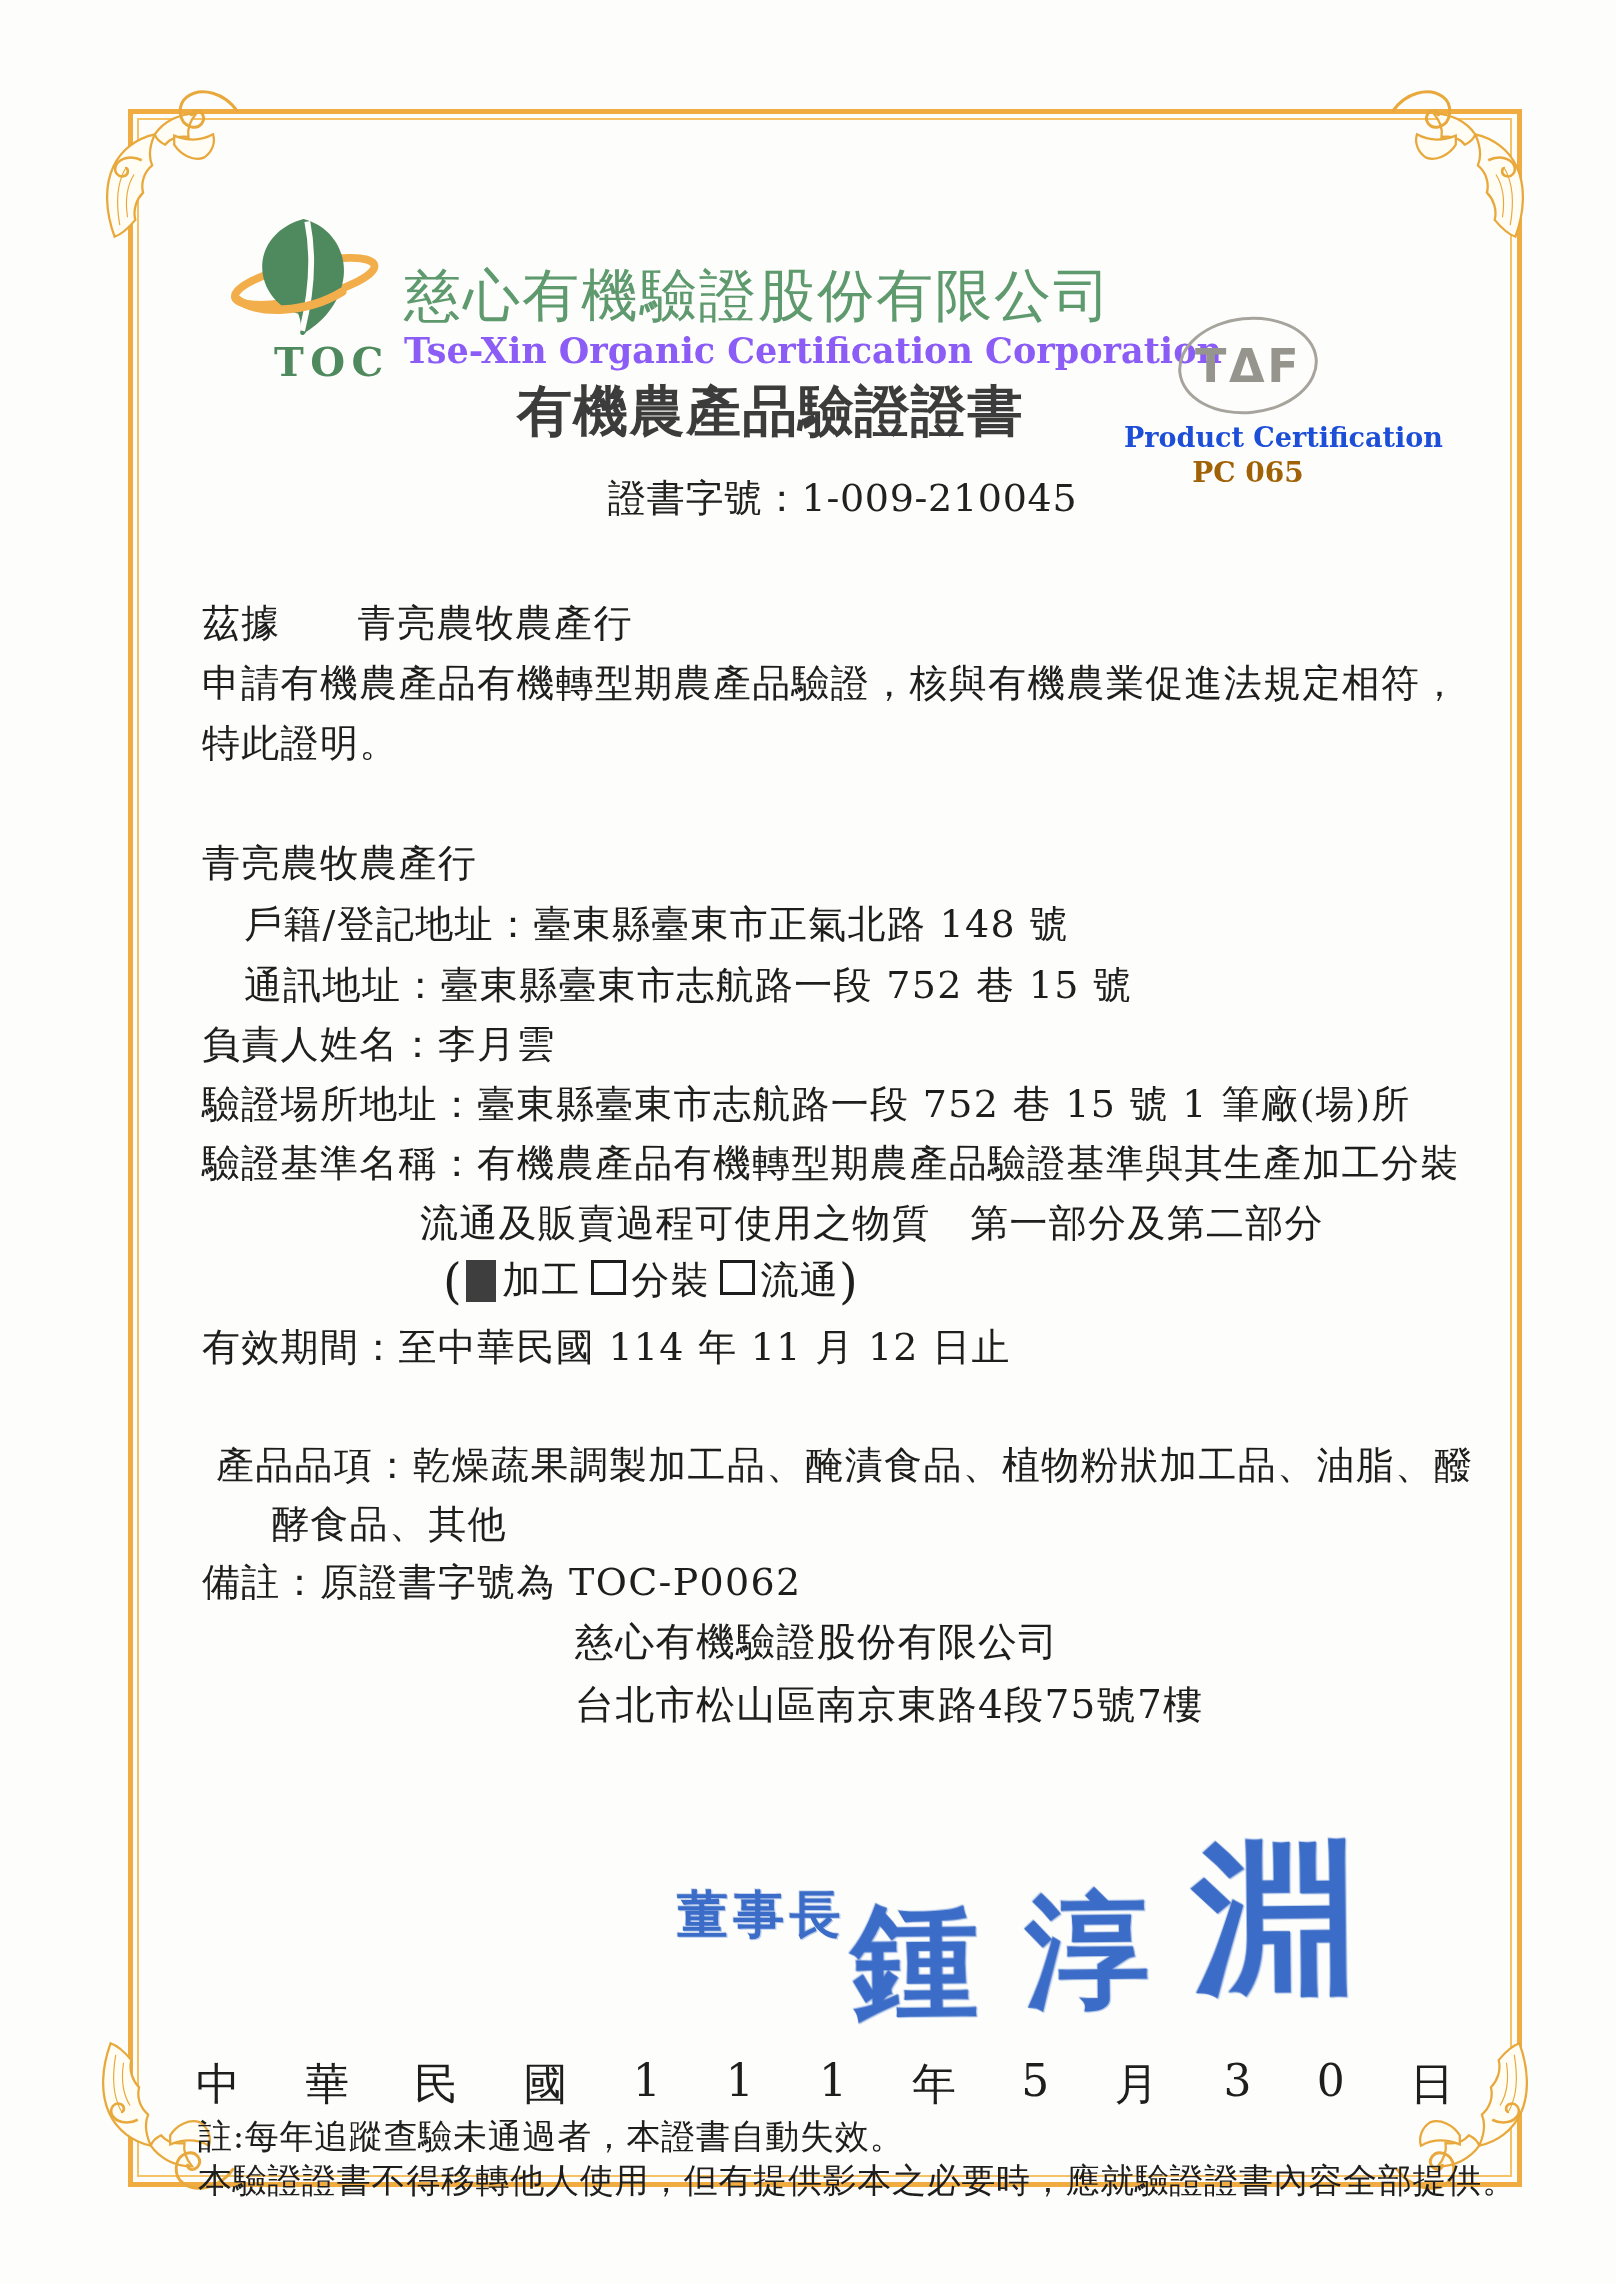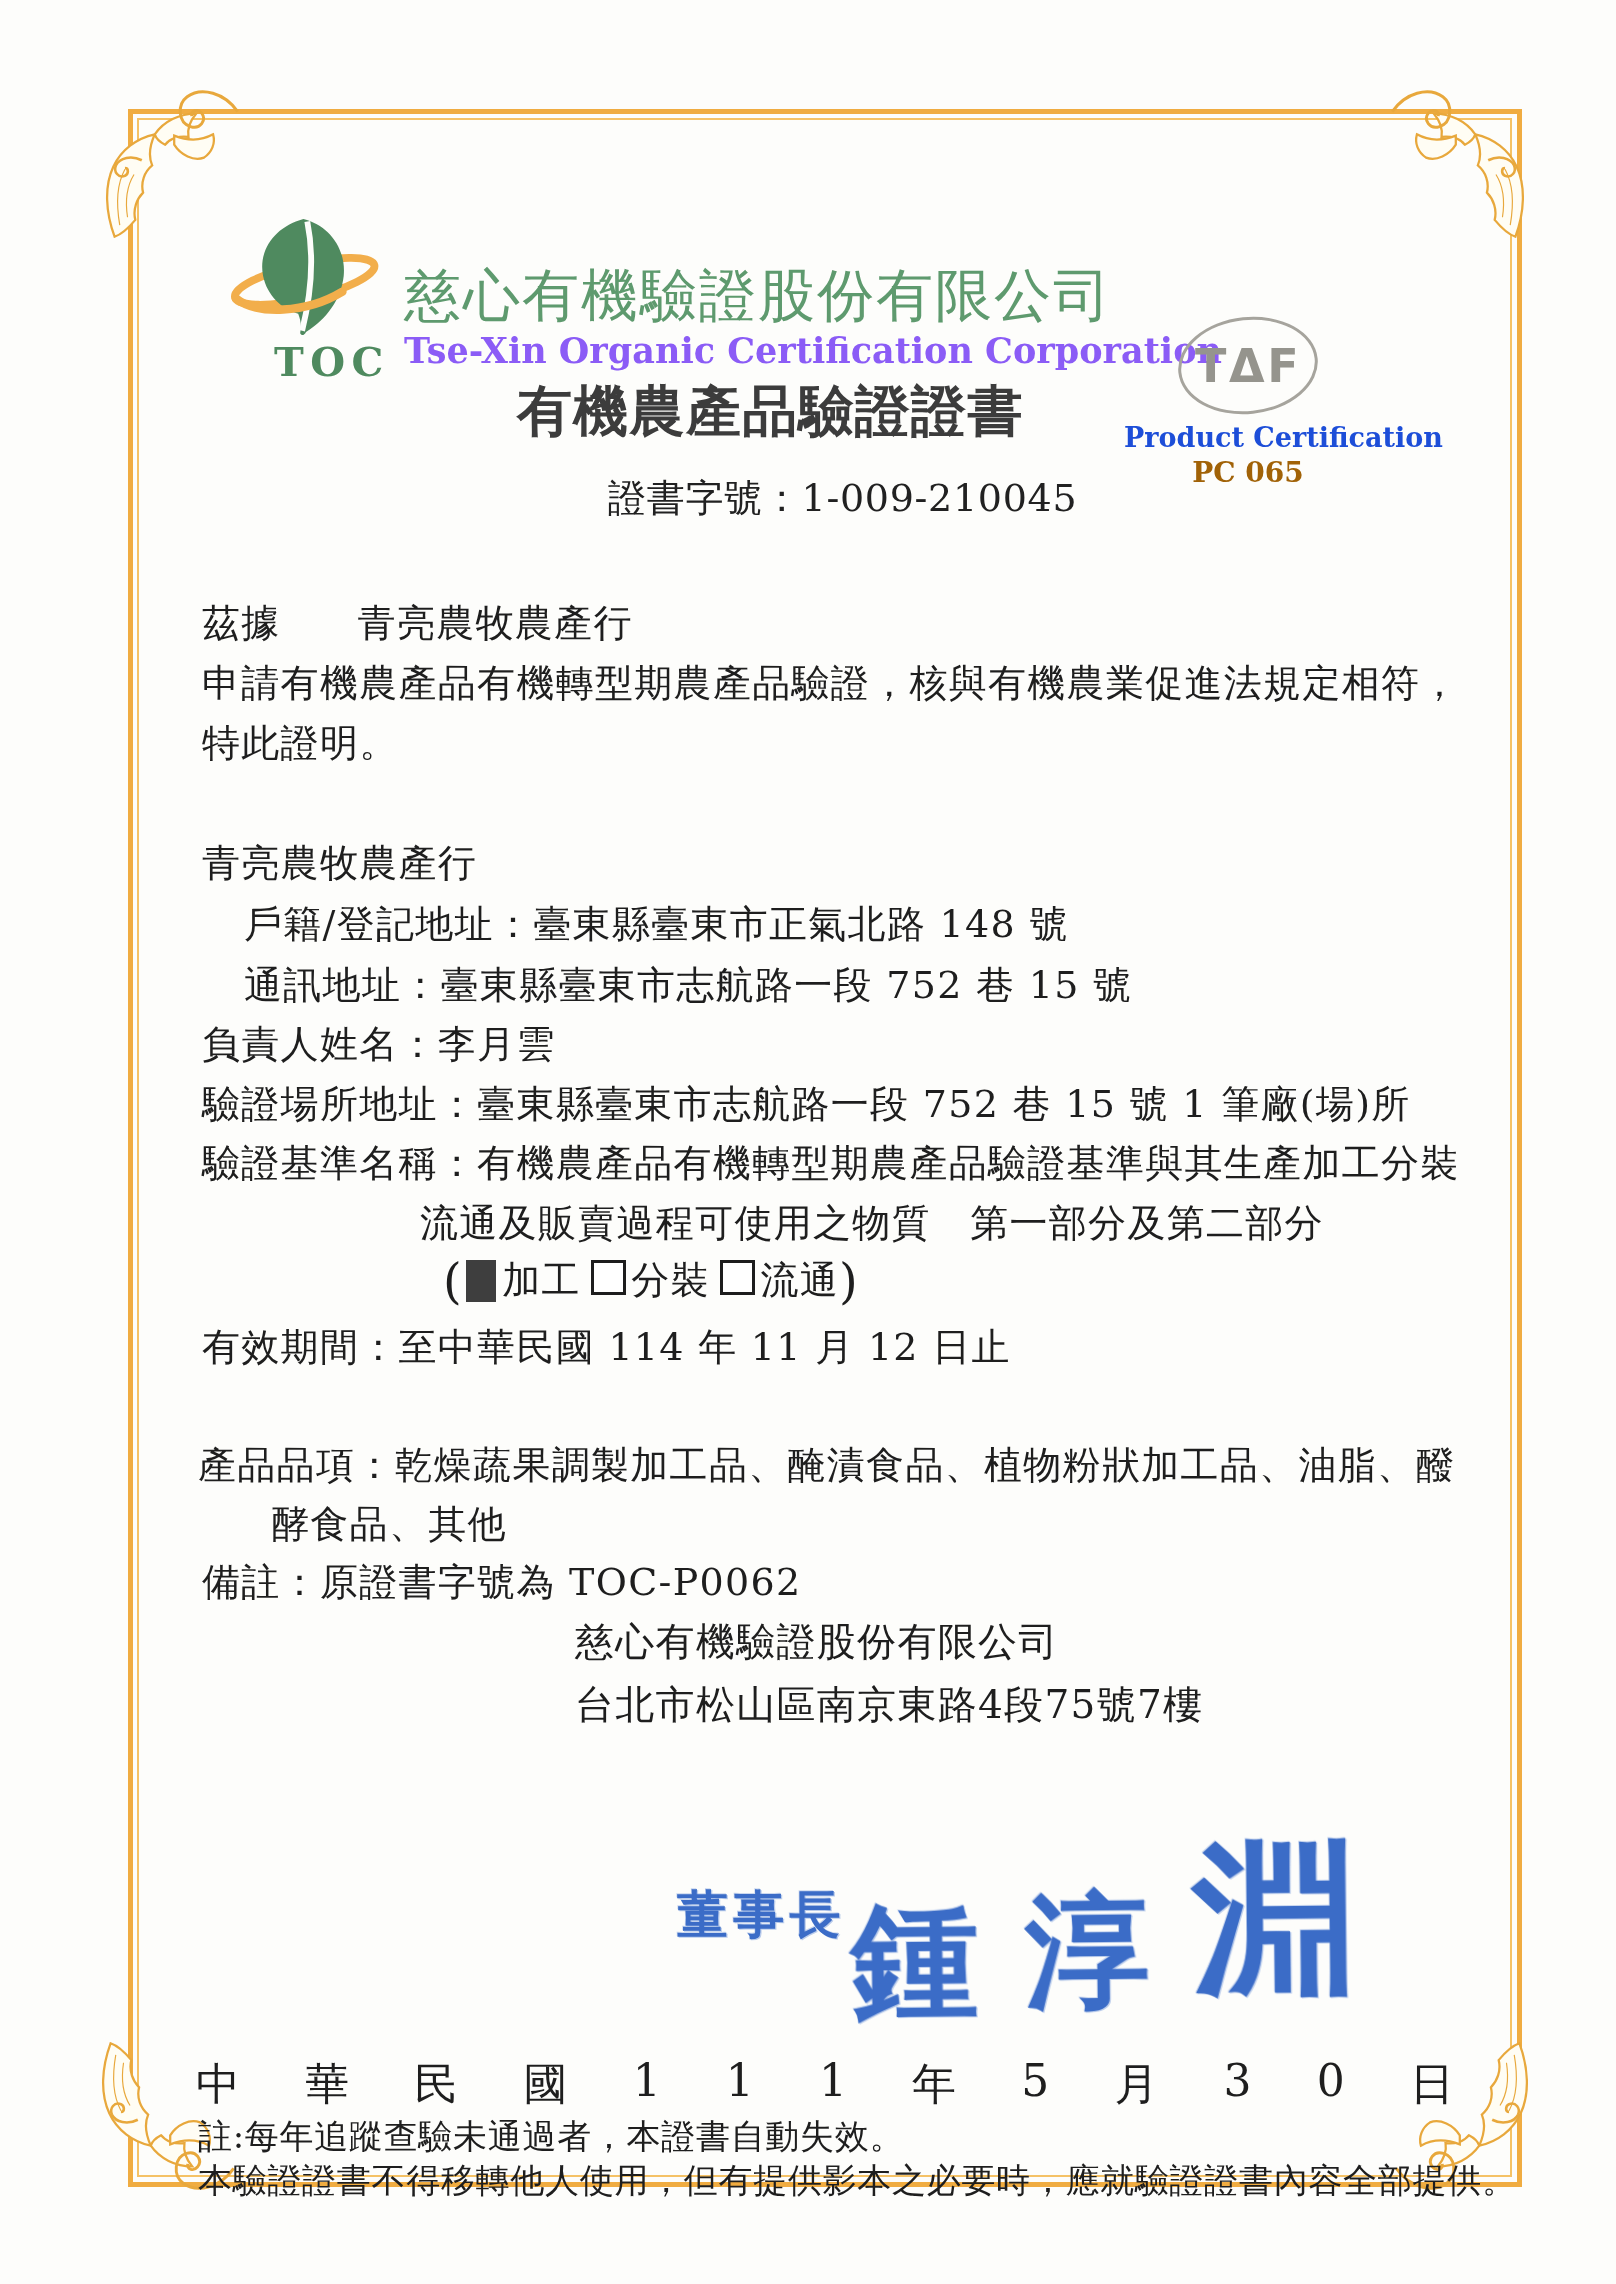--- a/index.html
+++ b/index.html
@@ -141,21 +141,21 @@
   <div class="bl" style="left:202px;top:1022px;">負責人姓名：李月雲</div>
   <div class="bl" style="left:202px;top:1082px;">驗證場所地址：臺東縣臺東市志航路一段 752 巷 15 號 1 筆廠(場)所</div>
   <div class="bl" style="left:202px;top:1141px;">驗證基準名稱：有機農產品有機轉型期農產品驗證基準與其生產加工分裝</div>
   <div class="bl" style="left:420px;top:1201px;">流通及販賣過程可使用之物質　第一部分及第二部分</div>
 
   <div class="bl" style="left:443px;top:1253px;">
     <span class="paren">(</span><span class="box-filled"></span><span>加工</span><span class="box-empty"></span><span>分裝</span><span class="box-empty"></span><span>流通</span><span class="paren">)</span>
   </div>
 
   <div class="bl" style="left:202px;top:1325px;">有效期間：至中華民國 114 年 11 月 12 日止</div>
-  <div class="bl" style="left:198px;top:1443px;">產品品項：乾燥蔬果調製加工品、醃漬食品、植物粉狀加工品、油脂、醱</div>
+  <div class="bl" style="left:216px;top:1443px;">產品品項：乾燥蔬果調製加工品、醃漬食品、植物粉狀加工品、油脂、醱</div>
   <div class="bl" style="left:271px;top:1502px;">酵食品、其他</div>
   <div class="bl" style="left:202px;top:1560px;">備註：原證書字號為 TOC-P0062</div>
 
   <div class="bl" style="left:575px;top:1619px;font-size:39px;">慈心有機驗證股份有限公司</div>
   <div class="bl" style="left:575px;top:1682px;font-size:39px;">台北市松山區南京東路4段75號7樓</div>
 
   <div class="stamp stamp-title" style="position:absolute;">董事長</div>
   <div class="stamp stamp-name" style="position:absolute;">
     <span class="s1">鍾</span><span class="s2">淳</span><span class="s3">淵</span>
   </div>

